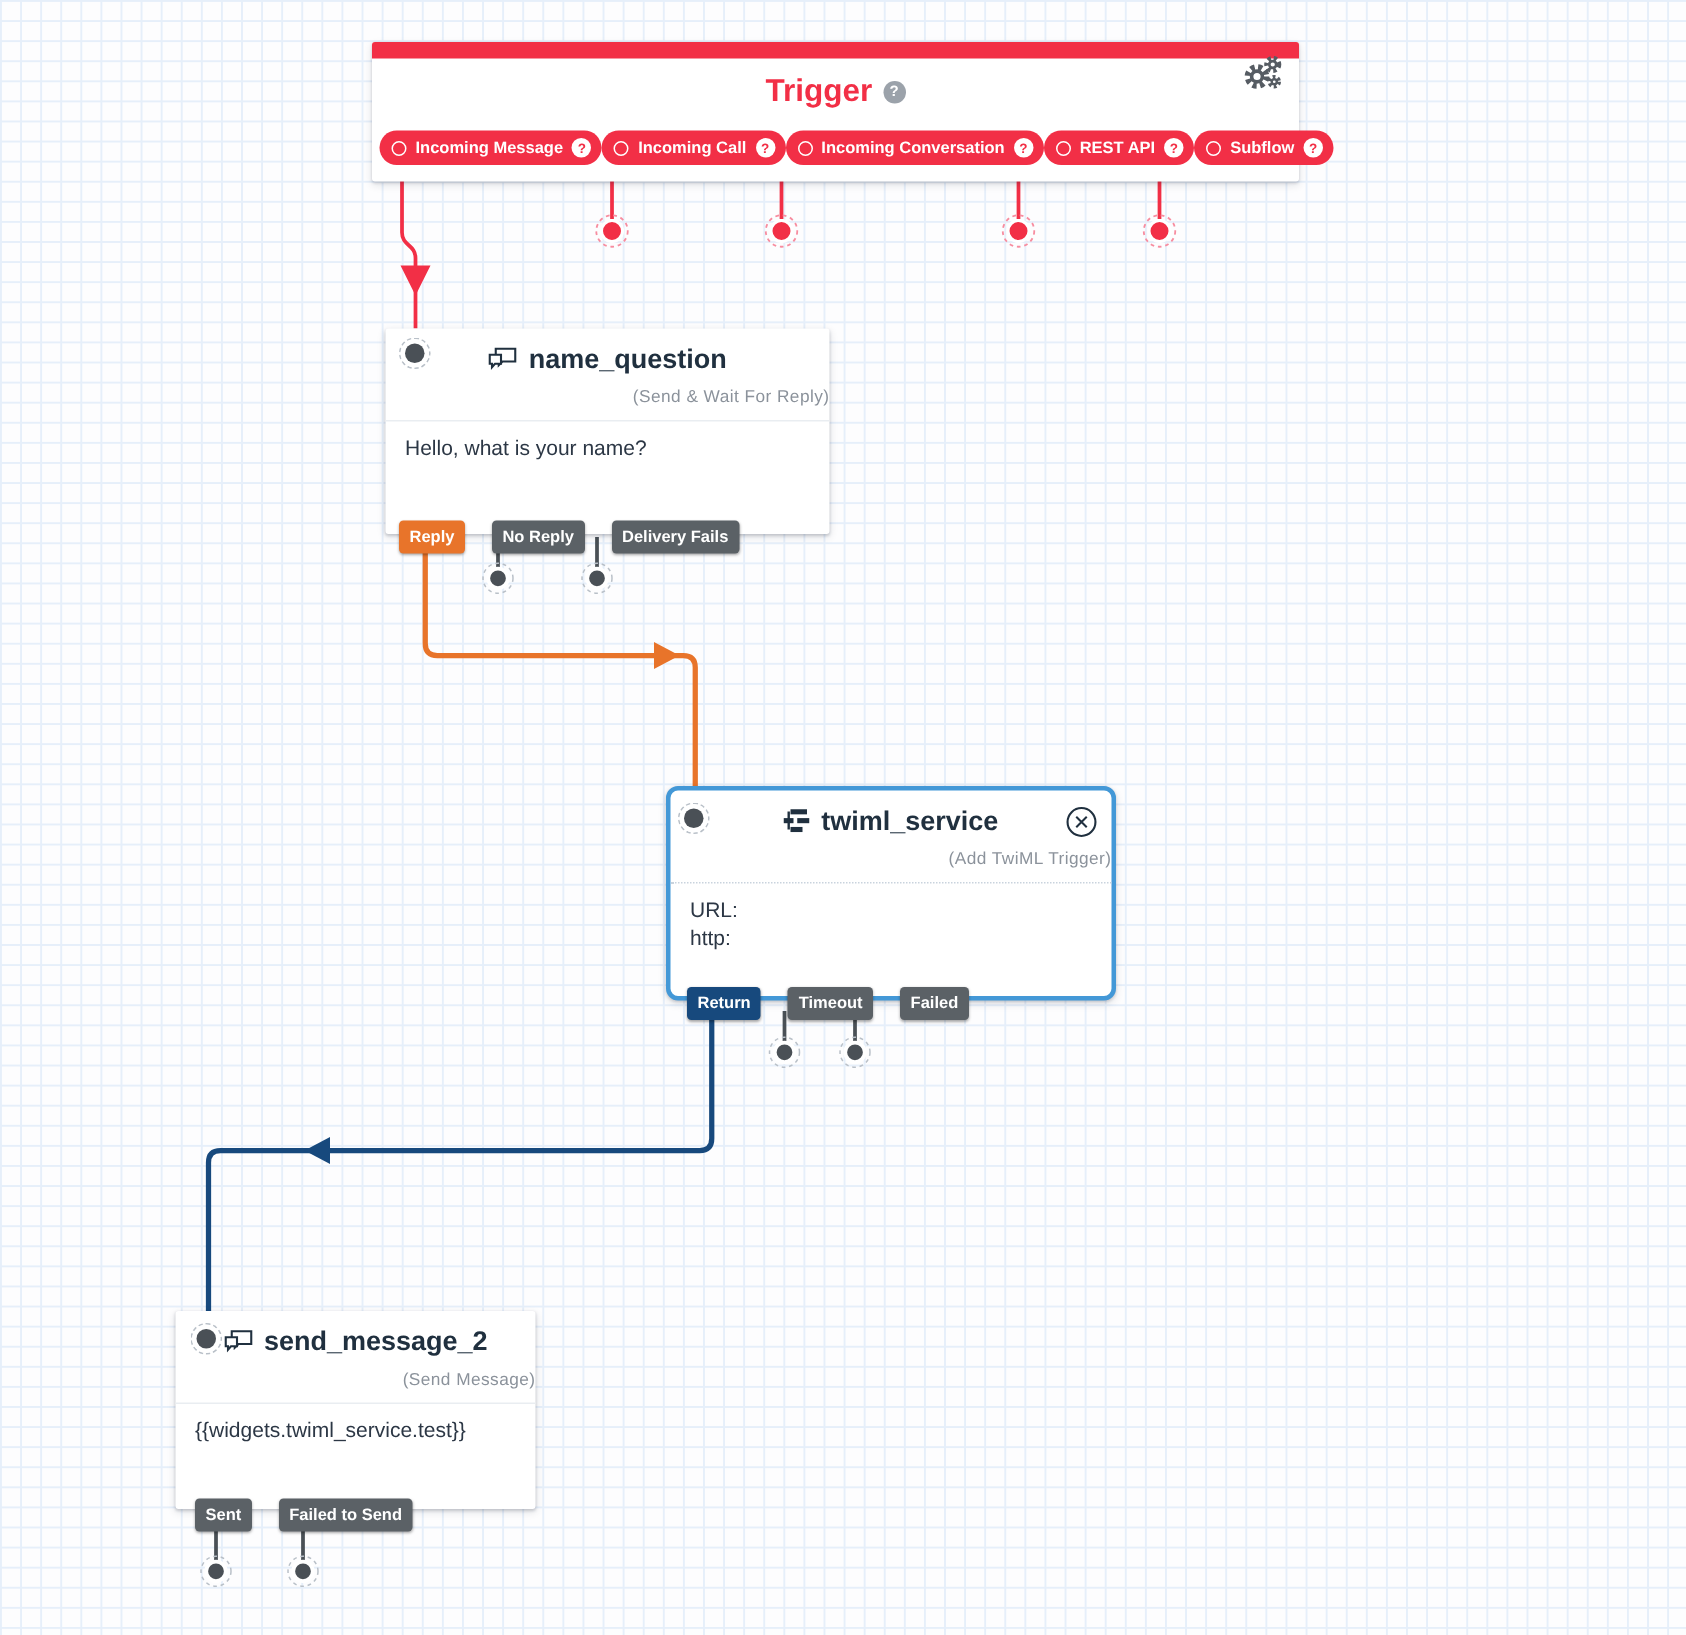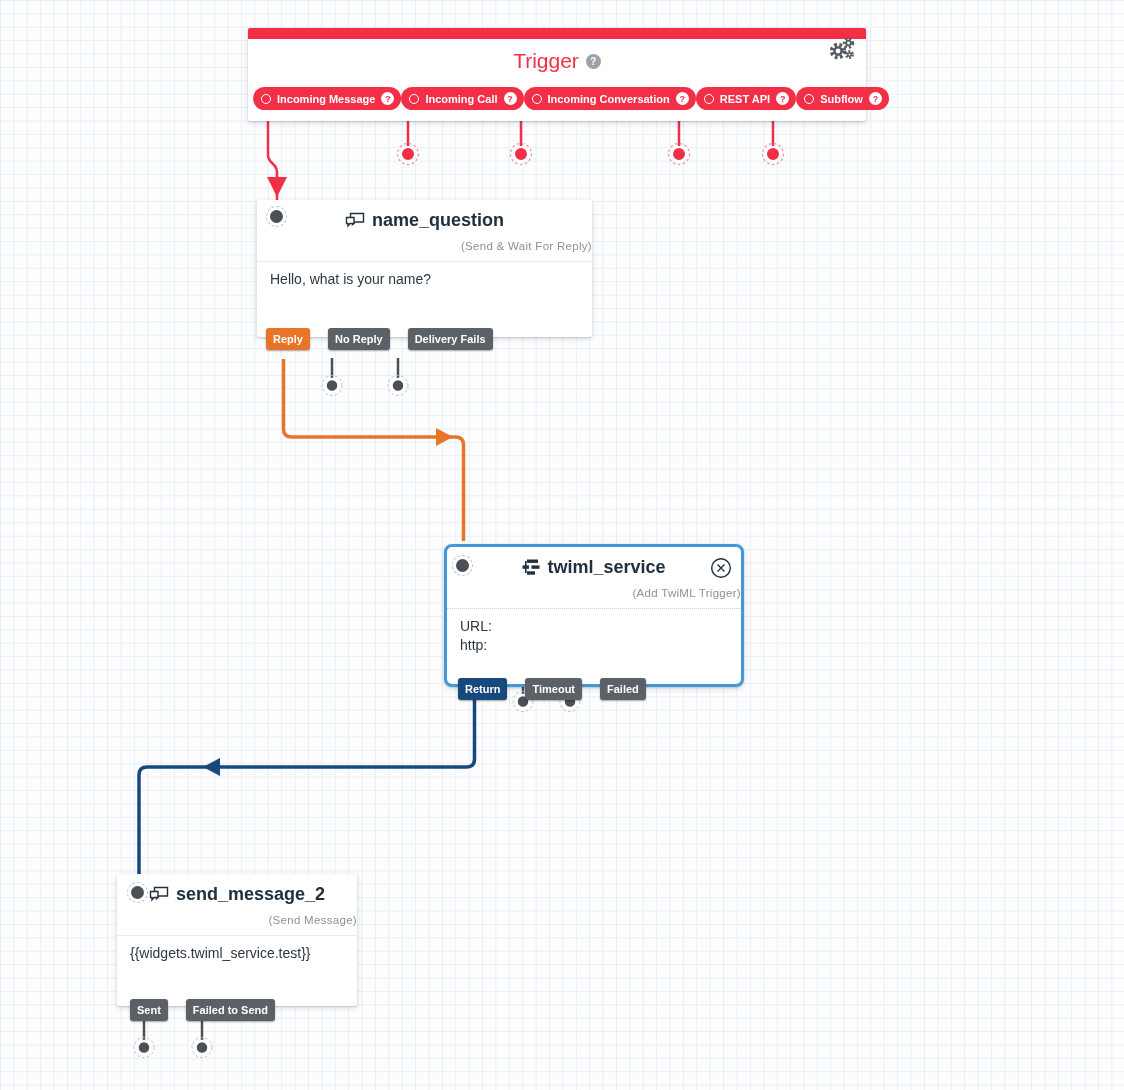--- a/index.html
+++ b/index.html
@@ -17,21 +17,21 @@
       linear-gradient(to bottom, var(--grid-line) 1px, transparent 1px);
     background-size:13.4px 13.4px;
     position:relative;
   }
   .card{position:absolute;background:#fff;border-radius:2px;
         box-shadow:0 1px 2px rgba(20,30,50,.18),0 2px 6px rgba(20,30,50,.12);}
   
   .trigger-card{left:248px;top:28px;width:618px;height:93px;}
   .trigger-bar{height:11px;background:var(--red);border-radius:2px 2px 0 0;}
   .trigger-title-row{margin-top:10px;display:flex;align-items:center;justify-content:center;gap:7px;}
-  .trigger-title{color:var(--red);font-size:21px;font-weight:400;}
+  .trigger-title{color:var(--red);font-size:21px;font-weight:700;}
   .help-badge{width:15px;height:15px;border-radius:50%;background:#9ba2aa;color:#fff;
               font-size:10px;font-weight:700;display:flex;align-items:center;justify-content:center;}
   .gears{position:absolute;top:8px;right:10px;}
   .pill-row{position:absolute;left:5px;right:4px;top:59px;display:flex;justify-content:flex-start;}
   .pill{height:23px;background:var(--red);border-radius:12px;display:inline-flex;align-items:center;
         gap:6px;padding:0 7px 0 8px;color:#fff;cursor:pointer;}
   .pill-ring{width:10px;height:10px;border:1.5px solid #fff;border-radius:50%;flex:none;}
   .pill-label{font-size:11px;font-weight:700;white-space:nowrap;}
   .pill-help{width:13px;height:13px;border-radius:50%;background:#fff;color:var(--red);
              font-size:9px;font-weight:700;display:flex;align-items:center;justify-content:center;flex:none;}
@@ -44,24 +44,24 @@
   .widget-body{padding:8px 13px;font-size:14px;color:var(--body-text);line-height:19px;}
   .in-dot{position:absolute;width:21px;height:21px;border:1px dashed #b9c0c8;border-radius:50%;
           background:#fff;display:flex;align-items:center;justify-content:center;}
   .in-dot::after{content:"";width:13px;height:13px;border-radius:50%;background:var(--dot-gray);}
   .transitions{position:absolute;display:flex;gap:18px;}
   .t-btn{font-size:11px;font-weight:700;color:#fff;background:var(--gray-button);
          padding:5px 7px;border-radius:3px;white-space:nowrap;cursor:pointer;
          box-shadow:0 1px 2px rgba(0,0,0,.35);}
   .t-btn.orange{background:var(--orange);}
   .t-btn.navy{background:var(--navy);}
-  .nq-card{left:257px;top:200px;width:335px;height:137px;}
+  .nq-card{left:257px;top:219px;width:296px;height:137px;}
   .nq-card .in-dot{left:9px;top:6px;}
   .nq-card .transitions{left:9px;bottom:-13px;}
-  .tw-card{left:444px;top:544px;width:300px;height:143px;border:3px solid var(--selection-blue);border-radius:8px;}
+  .tw-card{left:444px;top:524px;width:300px;height:143px;border:3px solid var(--selection-blue);border-radius:8px;}
   .tw-card .in-dot{left:5px;top:8px;}
   .tw-card .transitions{left:11px;bottom:-16px;}
   .close-btn{position:absolute;top:10px;right:9px;cursor:pointer;line-height:0;}
   .sm-card{left:117px;top:874px;width:240px;height:132px;}
   .sm-card .in-dot{left:10px;top:8px;}
   .sm-card .transitions{left:13px;bottom:-15px;margin-top:27px;}
   
   svg.overlay{position:absolute;left:0;top:0;pointer-events:none;}
   .stroke-red{stroke:var(--red);stroke-width:2.5;fill:none;}
   .fill-red{fill:var(--red);}

